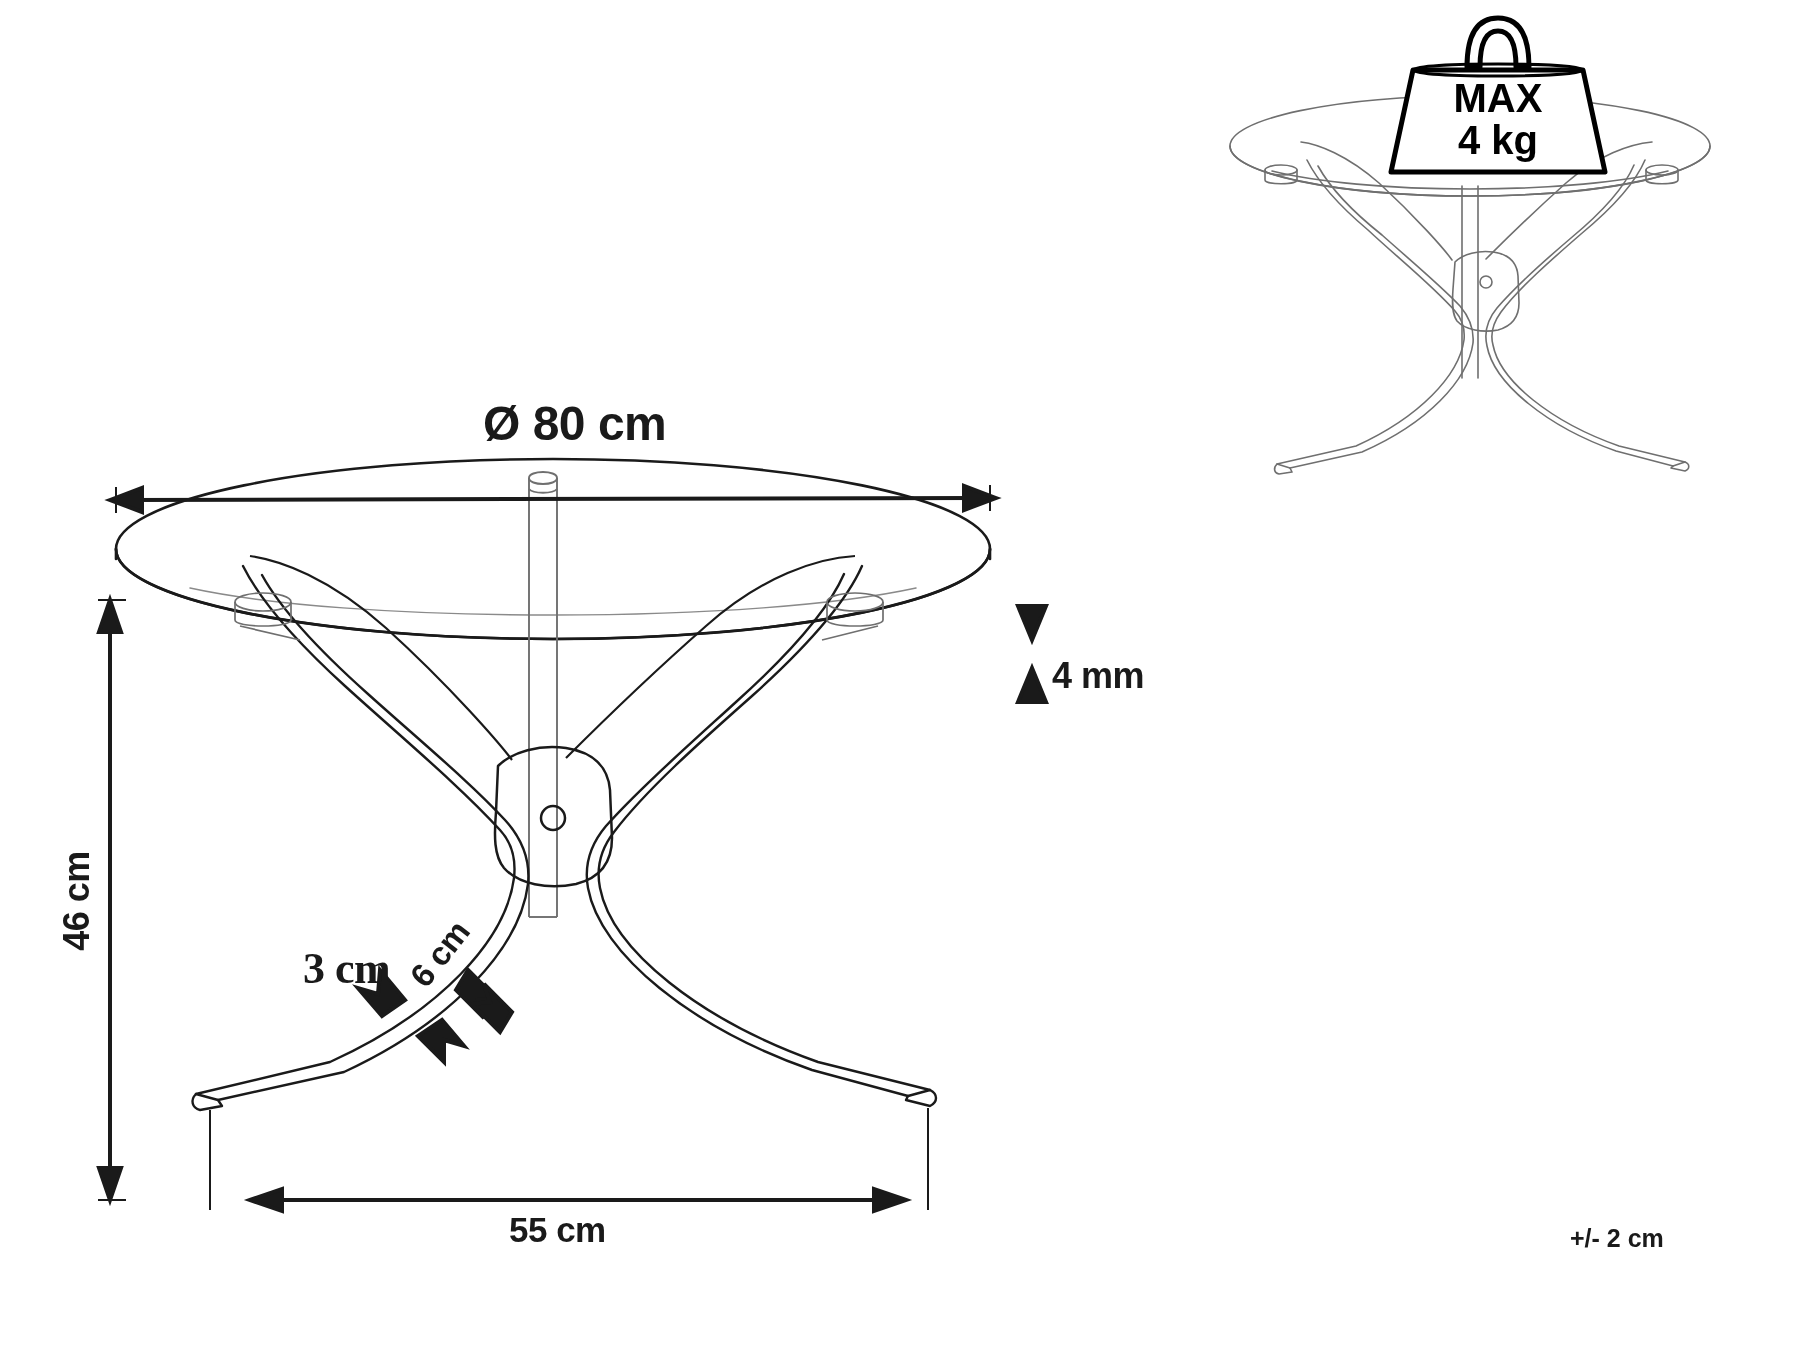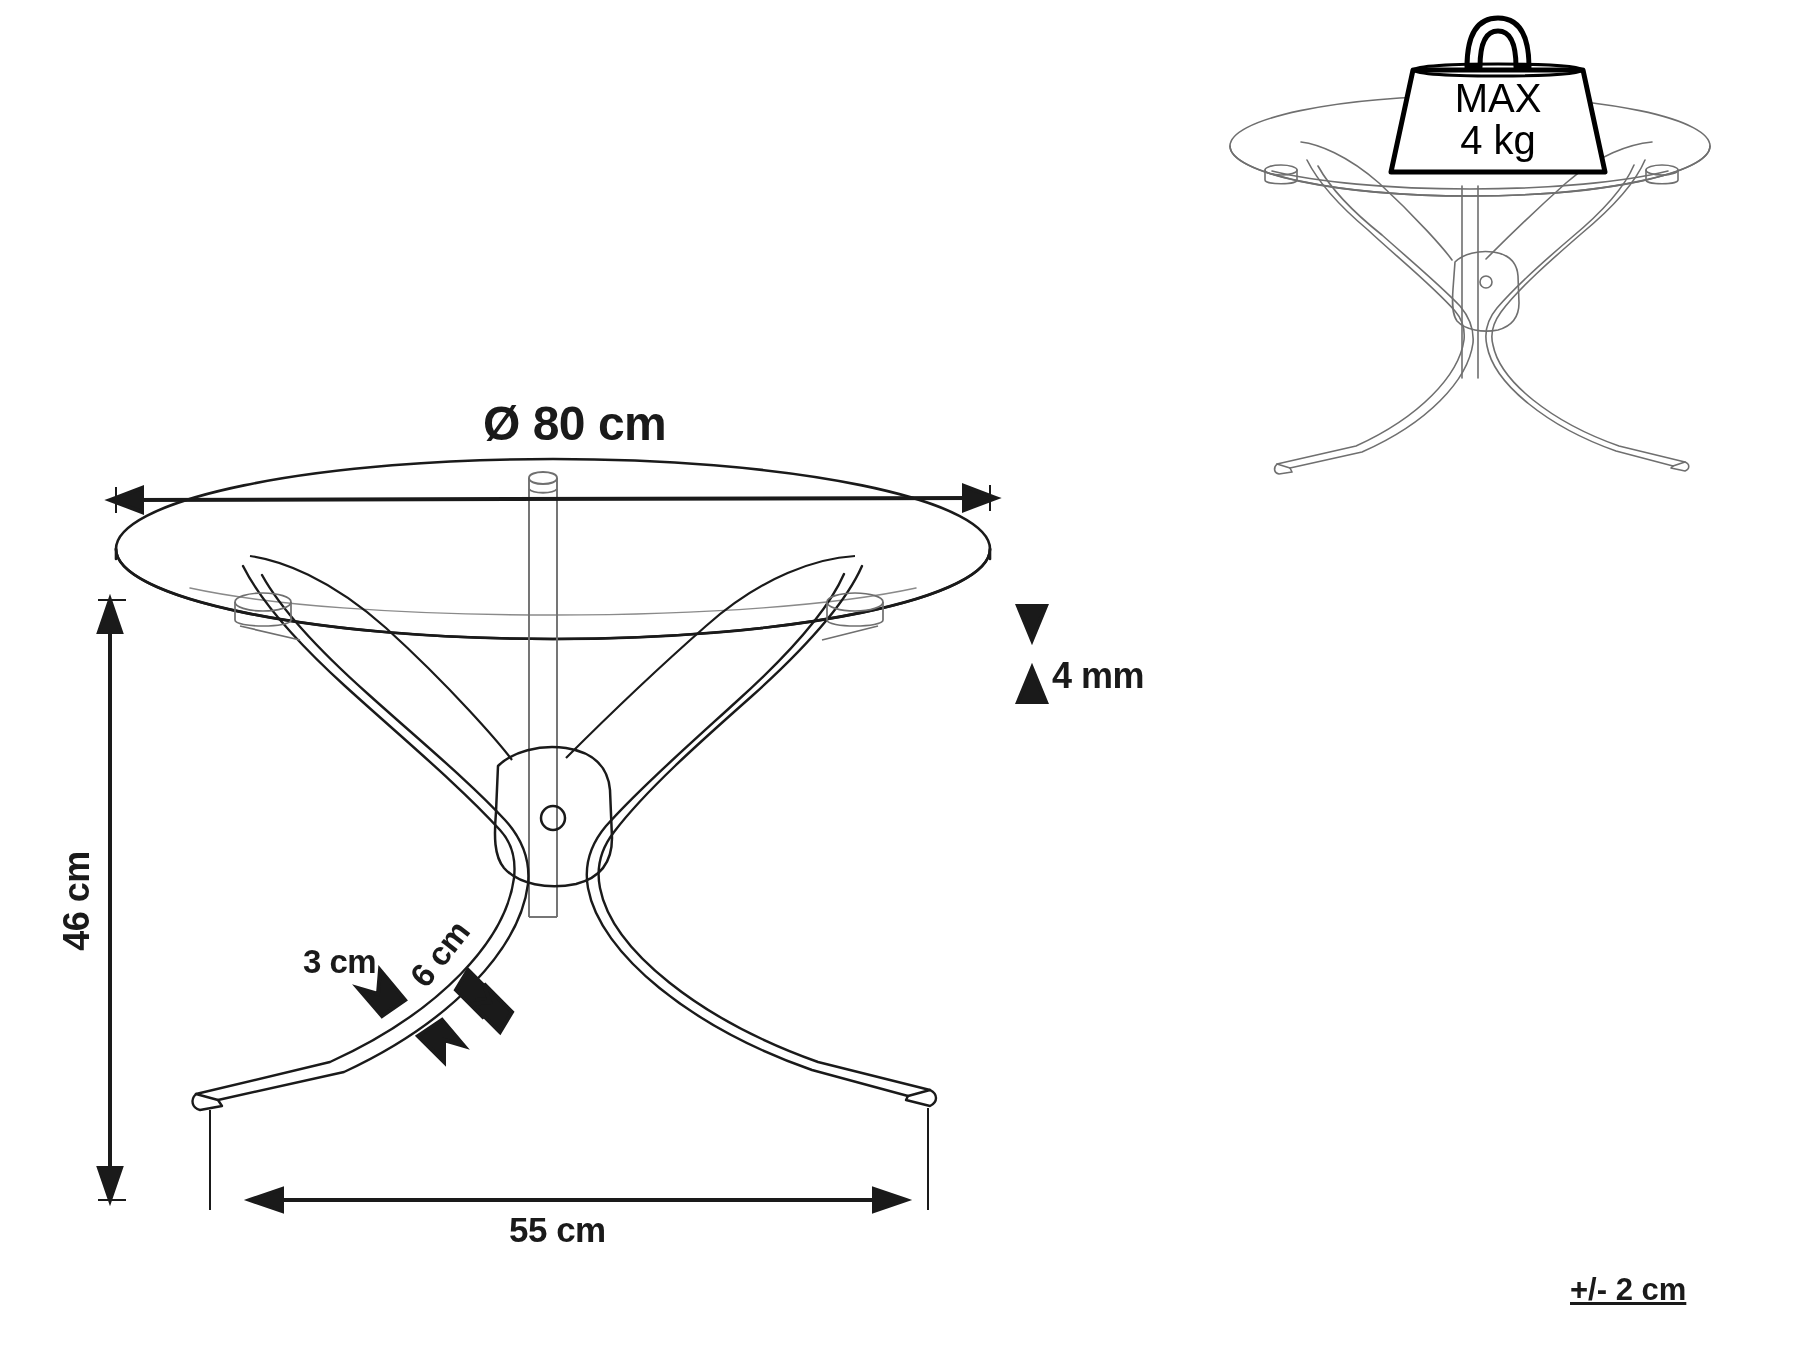--- a/index.html
+++ b/index.html
@@ -35,21 +35,21 @@
   .tol-note {
     position: absolute;
     font-family: "Liberation Sans", sans-serif;
     font-weight: bold;
     color: #1a1a1a;
     white-space: nowrap;
   }
   .weight-text {
     position: absolute;
     font-family: "Liberation Sans", sans-serif;
-    font-weight: normal;
+    font-weight: bold;
     color: #000000;
     text-align: center;
     line-height: 1.04;
     white-space: nowrap;
   }
   .rot90 { transform: rotate(-90deg); transform-origin: 50% 50%; }
   .rot58 { transform: rotate(-52deg); transform-origin: 50% 50%; }
 </style>
 </head>
 <body>
@@ -215,25 +215,25 @@
       <path fill="none" stroke="#000000" stroke-width="3" d="M1413,70 C1413,62 1583,62 1583,70 C1583,78 1413,78 1413,70 Z"></path>
     </g>
   </svg>
 
   <div class="dim-label" style="left:483px; top:396px; font-size:48px;">Ø 80 cm</div>
 
   <div class="dim-label rot90" style="left:17px; top:880px; font-size:36px; width:120px; text-align:center;">46 cm</div>
 
   <div class="dim-label" style="left:1052px; top:655px; font-size:36px;">4 mm</div>
 
-  <div class="dim-label" style="left:303px; top:943px; font-size:33px;">3 cm</div>
+  <div class="dim-label" style="left:303px; top:943px; font-size:44px;font-family:Liberation Serif, serif;">3 cm</div>
 
   <div class="dim-label rot58" style="left:385px; top:935px; font-size:33px; width:110px; text-align:center;">6 cm</div>
 
   <div class="dim-label" style="left:509px; top:1210px; font-size:35px;">55 cm</div>
 
   <div class="weight-text" style="left:1391px; top:78px; width:214px; font-size:40px;">MAX</div>
 
   <div class="weight-text" style="left:1391px; top:120px; width:214px; font-size:40px;">4 kg</div>
 
-  <div class="tol-note" style="left:1570px; top:1272px; font-size:31px;text-decoration:underline;">+/- 2 cm</div>
+  <div class="tol-note" style="left:1570px; top:1224px; font-size:25px;">+/- 2 cm</div>
 
 </div>
 
 </body></html>

